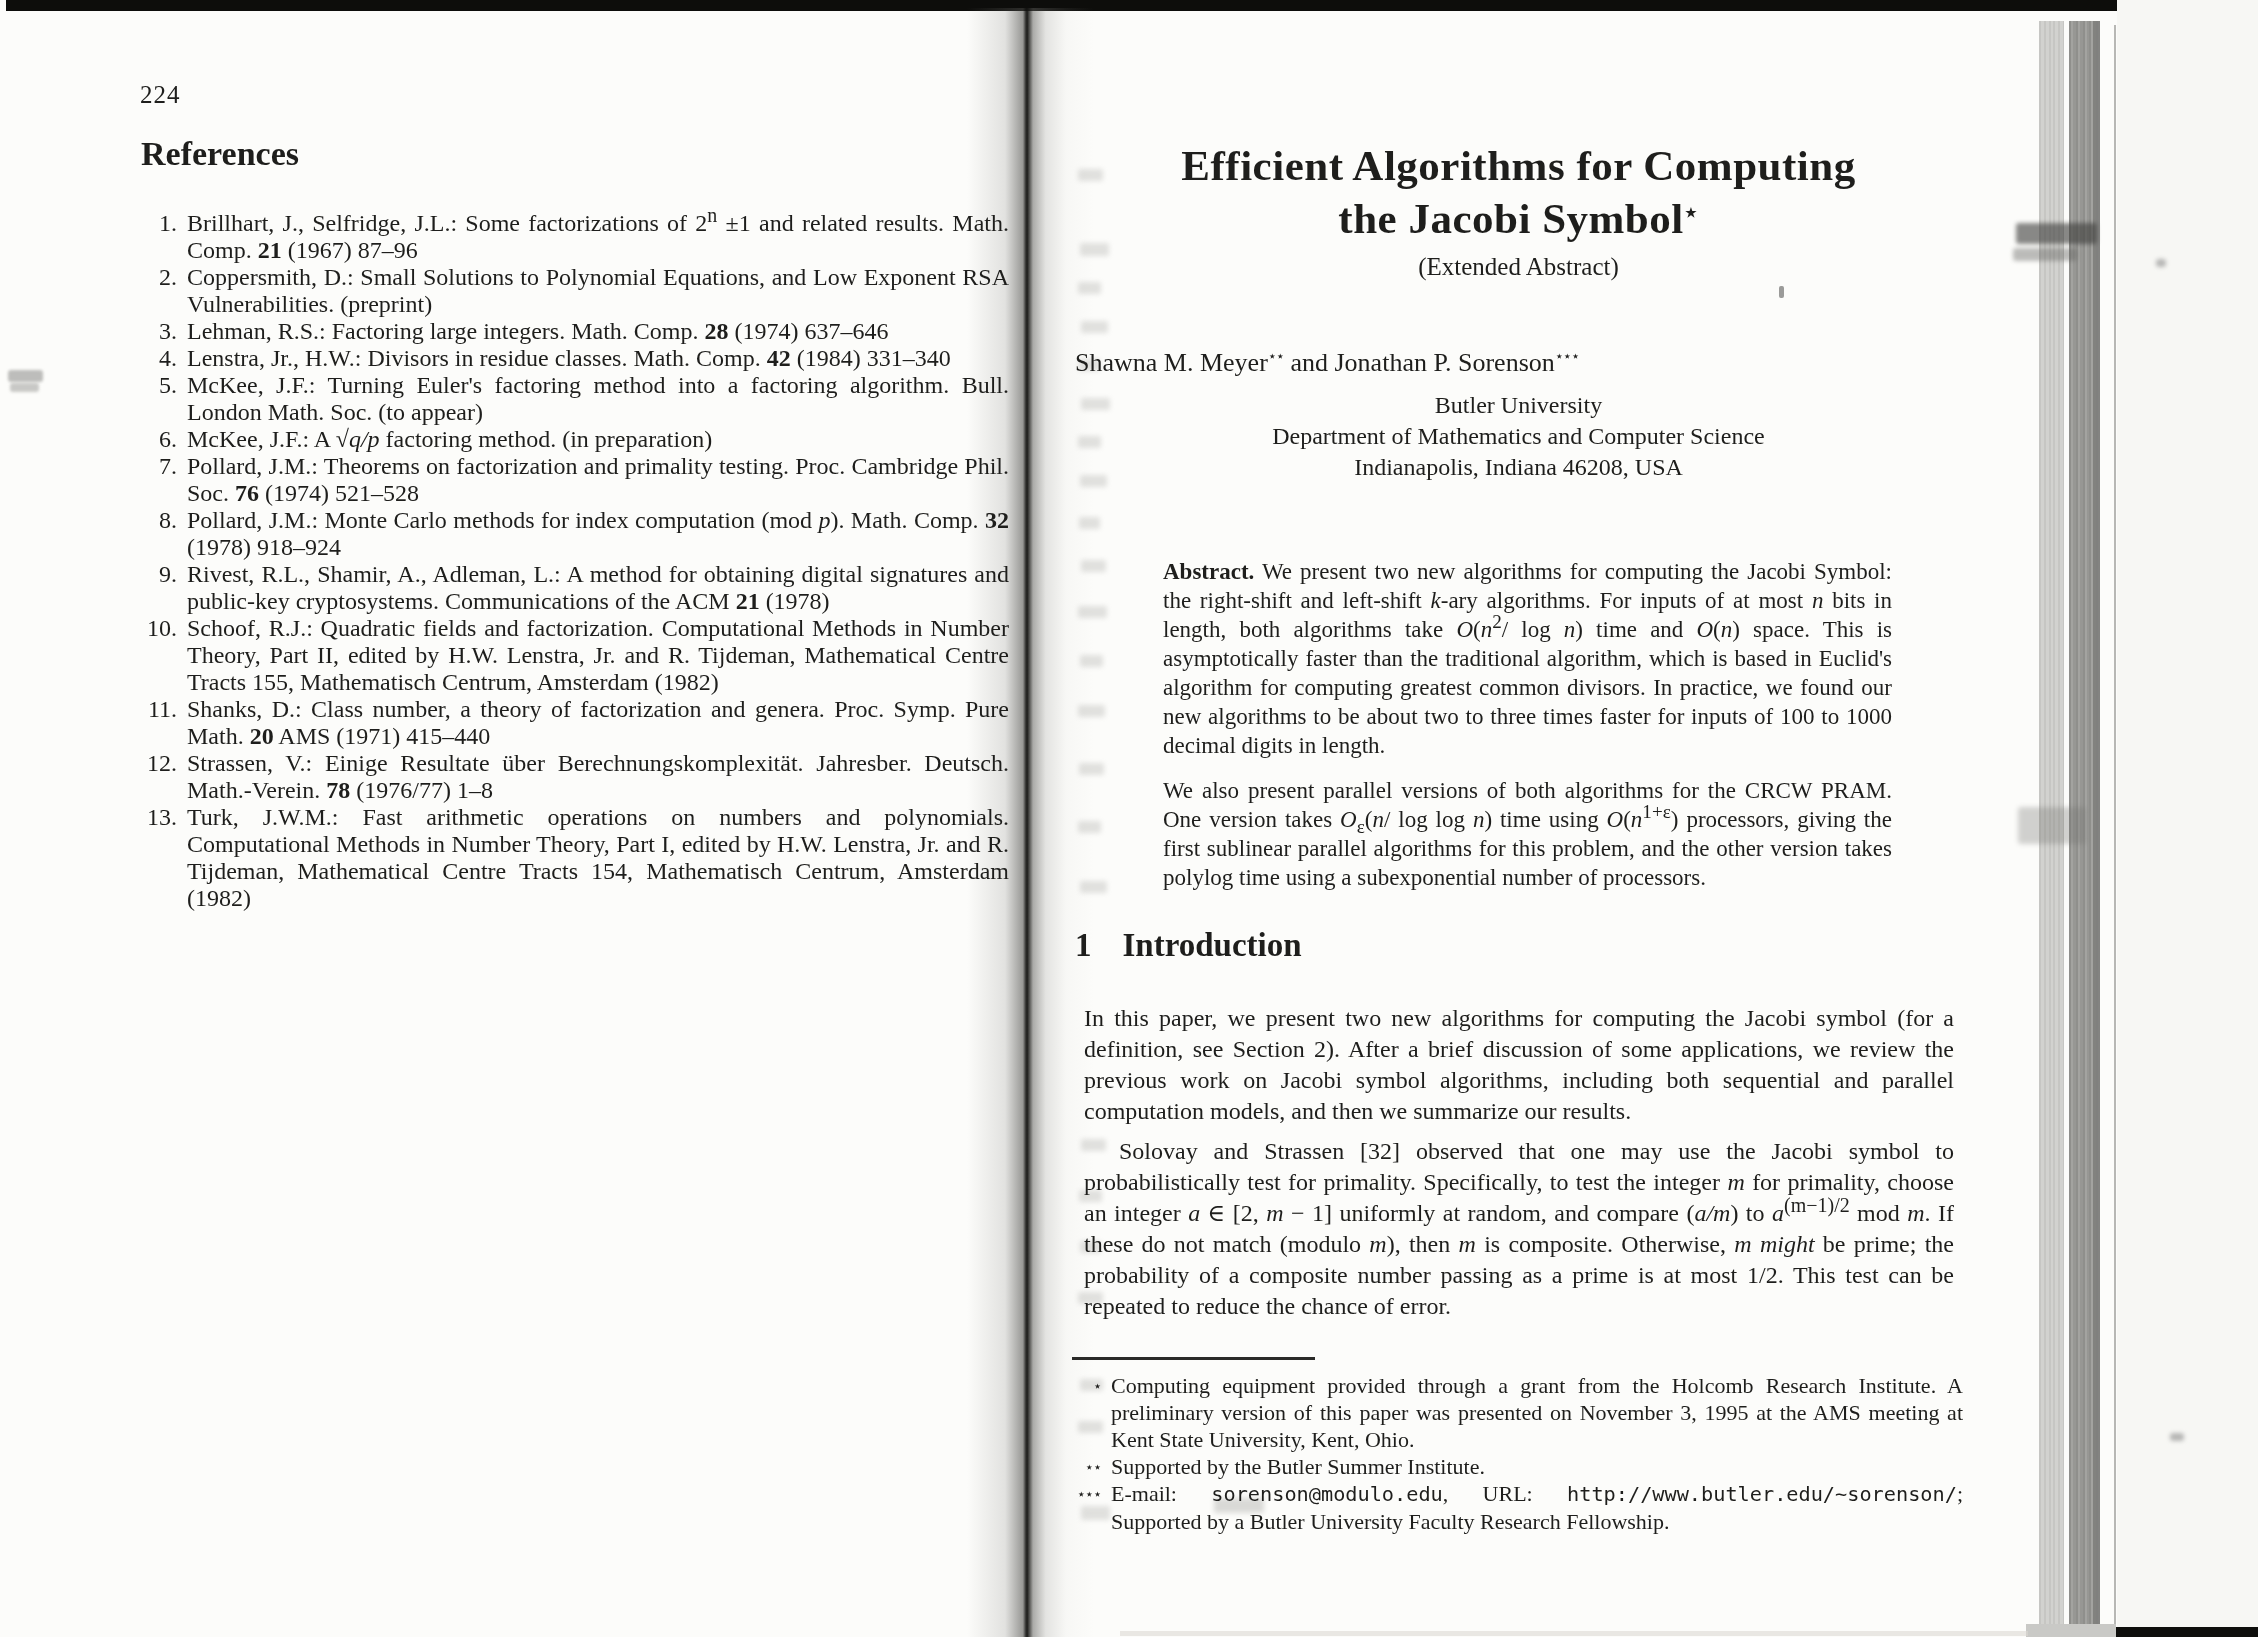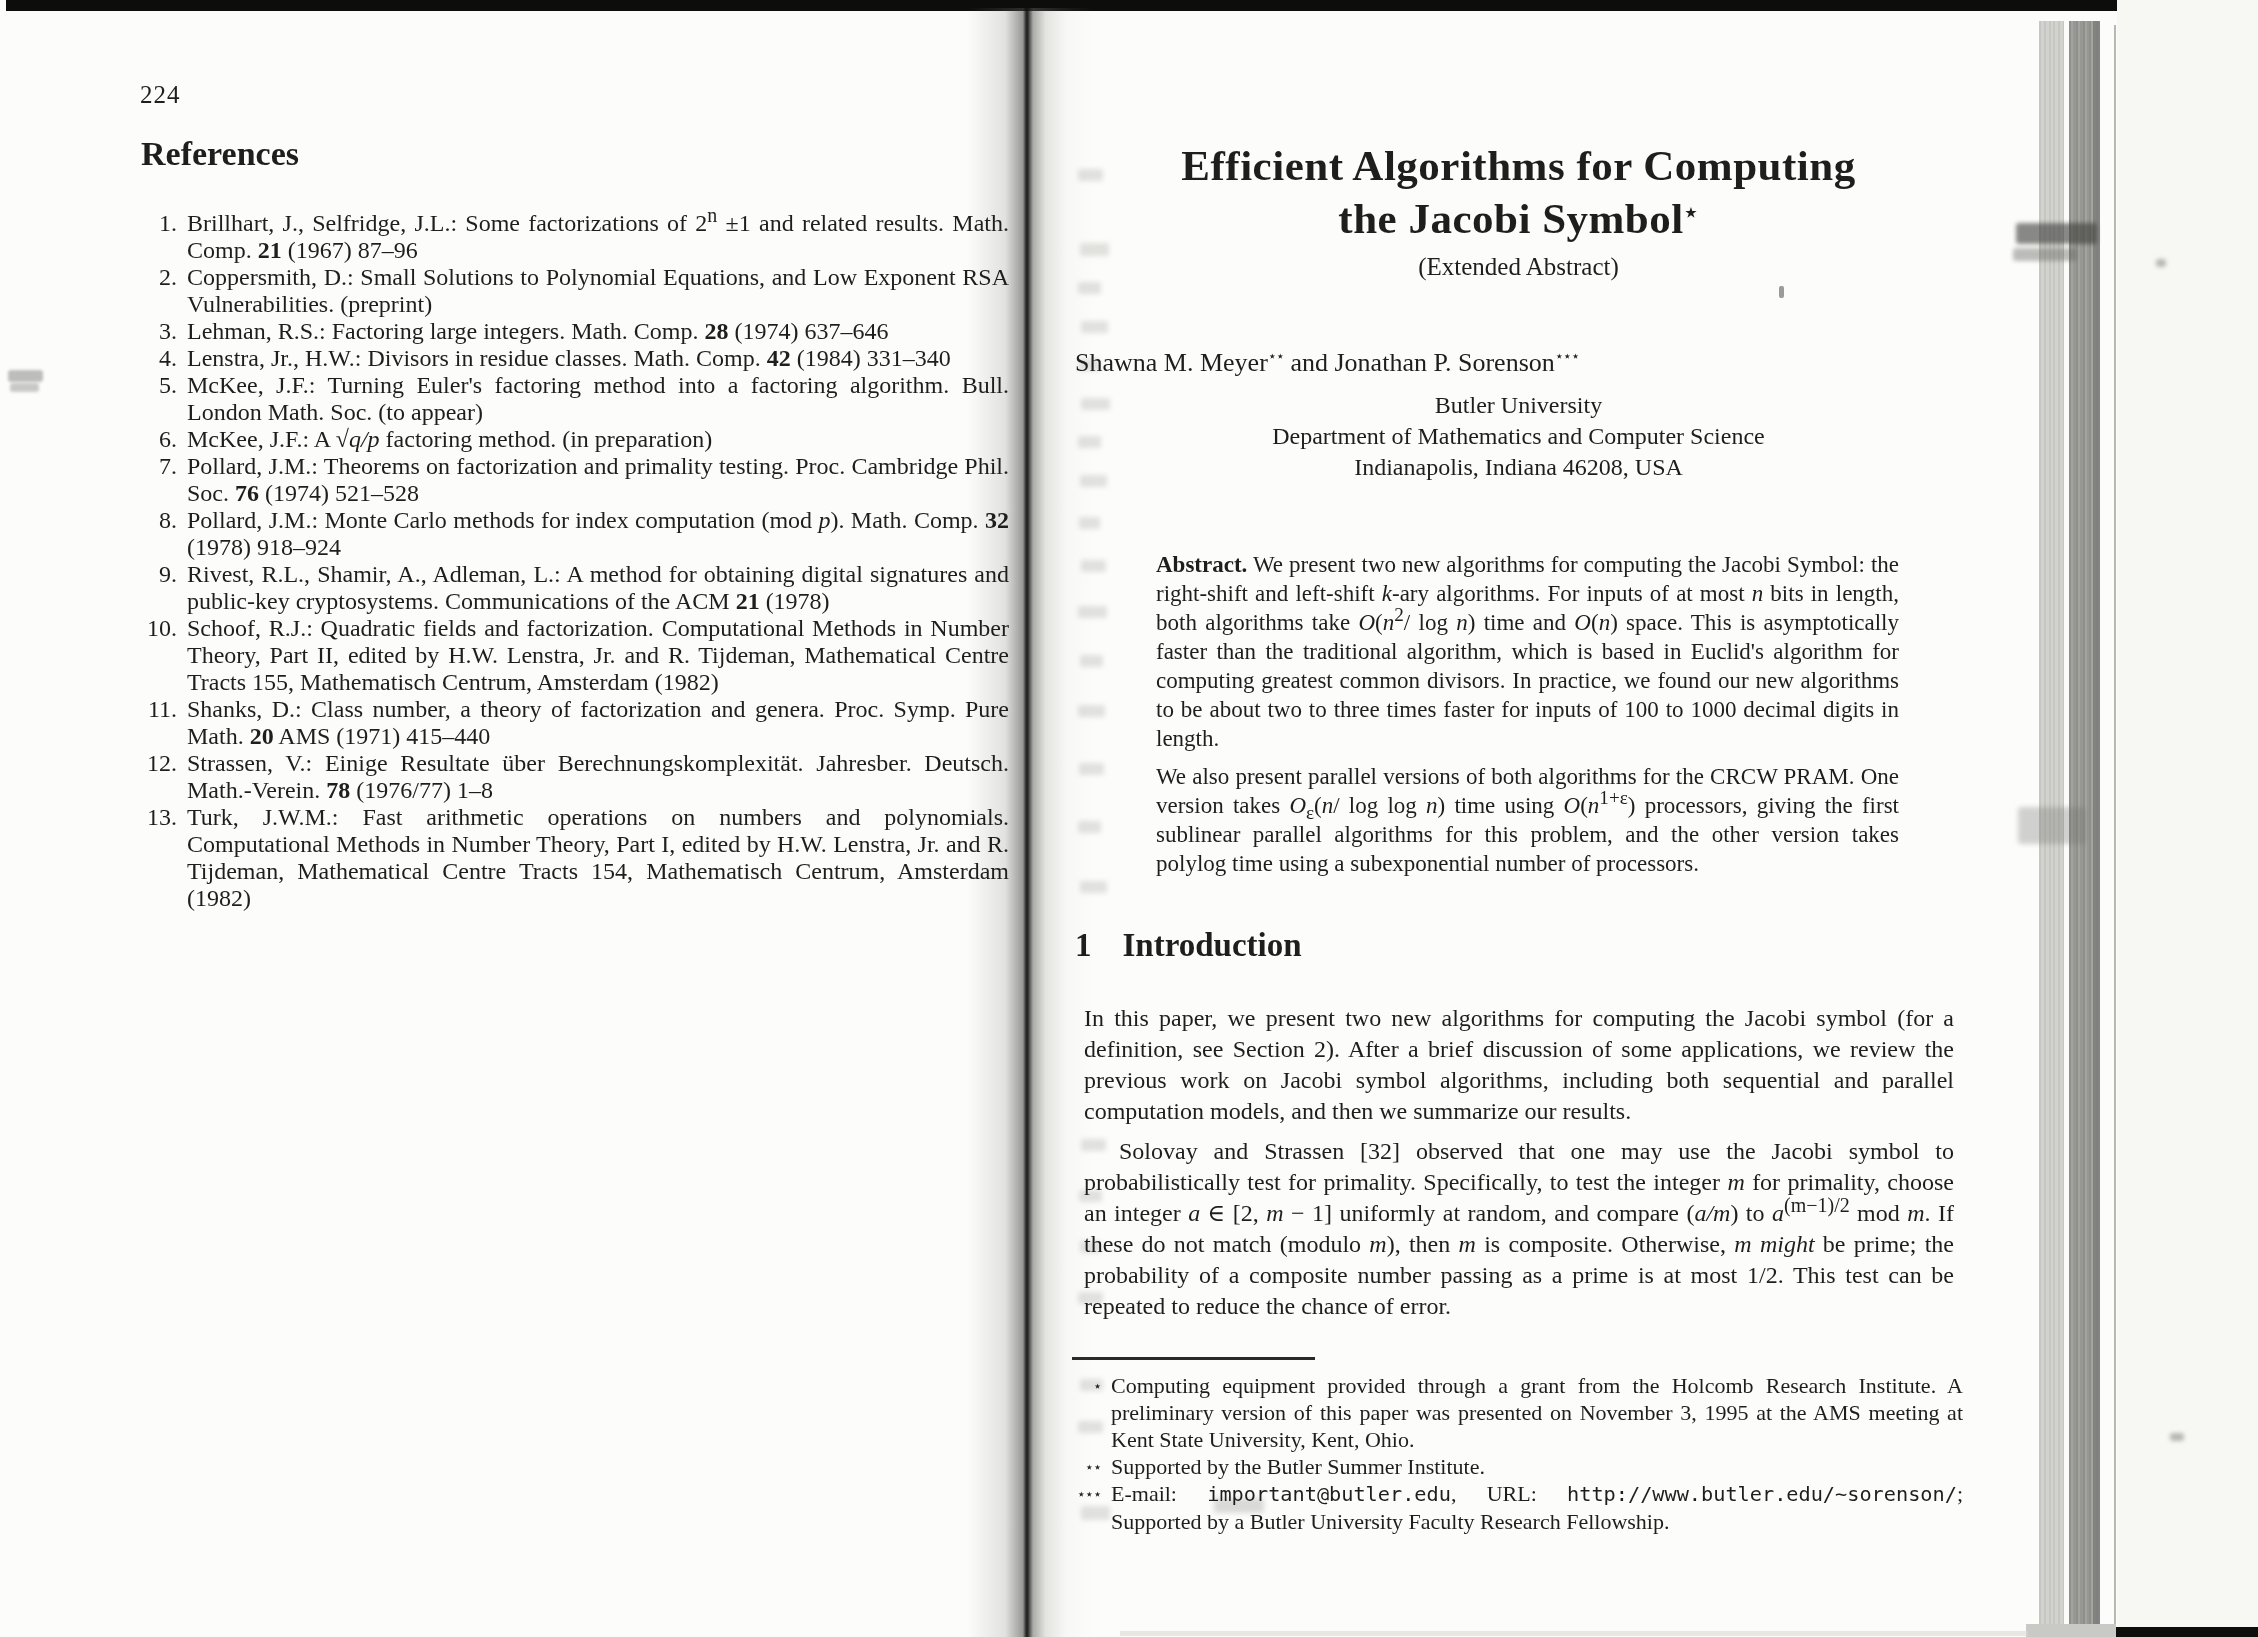--- a/index.html
+++ b/index.html
@@ -41,21 +41,21 @@
   .refnum{position:absolute;left:0;top:0;width:36px;text-align:right;}
   
   .title{position:absolute;left:1075px;top:139px;width:887px;margin:0;text-align:center;
     font-size:43px;line-height:53px;font-weight:bold;letter-spacing:0.5px;}
   .title sup{font-size:23px;vertical-align:13.5px;}
   .subtitle{position:absolute;left:1075px;top:253px;width:887px;text-align:center;font-size:25px;}
   .authors{position:absolute;left:1075px;top:336px;width:887px;text-align:left;font-size:26px;margin-top:12px;}
   .authors sup{font-size:14.5px;vertical-align:9.7px;letter-spacing:-1px;}
   .affil{position:absolute;left:1075px;top:390px;width:887px;text-align:center;font-size:24px;line-height:31px;}
   .abstract{position:absolute;left:1147px;top:541px;width:761px;font-size:23px;line-height:29px;text-align:justify;}
-  .abstract p{margin:9px;}
+  .abstract p{margin:16px;}
   .sec-heading{position:absolute;left:1075px;top:927px;margin:0;font-size:33px;font-weight:bold;}
   .sec-num{display:inline-block;margin-right:31px;}
   .intro{position:absolute;left:1075px;top:994px;width:888px;font-size:24px;line-height:31px;text-align:justify;}
   .intro p{margin:9px;}
   .intro p + p{text-indent:35px;}
   .fn-rule{position:absolute;left:1072px;top:1357px;width:243px;height:2.9px;background:#2a2a28;}
   .footnotes{position:absolute;left:1075px;top:1372px;width:888px;font-size:22px;line-height:27px;text-align:justify;}
   .fn{position:relative;padding-left:36px;}
   .fnmark{position:absolute;left:0;top:1px;width:26px;direction:rtl;white-space:nowrap;font-size:14.5px;letter-spacing:-1px;}
   code{font-family:"DejaVu Sans Mono","Liberation Mono",monospace;font-size:.92em;}
@@ -150,17 +150,17 @@
 
   <div class="intro">
     <p>In this paper, we present two new algorithms for computing the Jacobi symbol (for a definition, see Section 2). After a brief discussion of some applications, we review the previous work on Jacobi symbol algorithms, including both sequential and parallel computation models, and then we summarize our results.</p>
     <p>Solovay and Strassen [32] observed that one may use the Jacobi symbol to probabilistically test for primality. Specifically, to test the integer <i>m</i> for primality, choose an integer <i>a</i> ∈ [2, <i>m</i> − 1] uniformly at random, and compare (<i>a/m</i>) to <i>a</i><sup>(m−1)/2</sup> mod <i>m</i>. If these do not match (modulo <i>m</i>), then <i>m</i> is composite. Otherwise, <i>m</i> <i>might</i> be prime; the probability of a composite number passing as a prime is at most 1/2. This test can be repeated to reduce the chance of error.</p>
   </div>
 
   <div class="fn-rule"></div>
   <div class="footnotes" id="footnotes">
       <div class="fn"><span class="fnmark">⋆</span><span>Computing equipment provided through a grant from the Holcomb Research Institute. A preliminary version of this paper was presented on November 3, 1995 at the AMS meeting at Kent State University, Kent, Ohio.</span></div>
       <div class="fn"><span class="fnmark">⋆⋆</span><span>Supported by the Butler Summer Institute.</span></div>
-      <div class="fn"><span class="fnmark">⋆⋆⋆</span><span>E-mail: <code>important@butler.edu</code>, URL: <code>http://www.butler.edu/~sorenson/</code>; Supported by a Butler University Faculty Research Fellowship.</span></div>
+      <div class="fn"><span class="fnmark">⋆⋆⋆</span><span>E-mail: <code>sorenson@modulo.edu</code>, URL: <code>http://www.butler.edu/~sorenson/</code>; Supported by a Butler University Faculty Research Fellowship.</span></div>
     </div>
 
 </div>
 
 
 </body></html>

